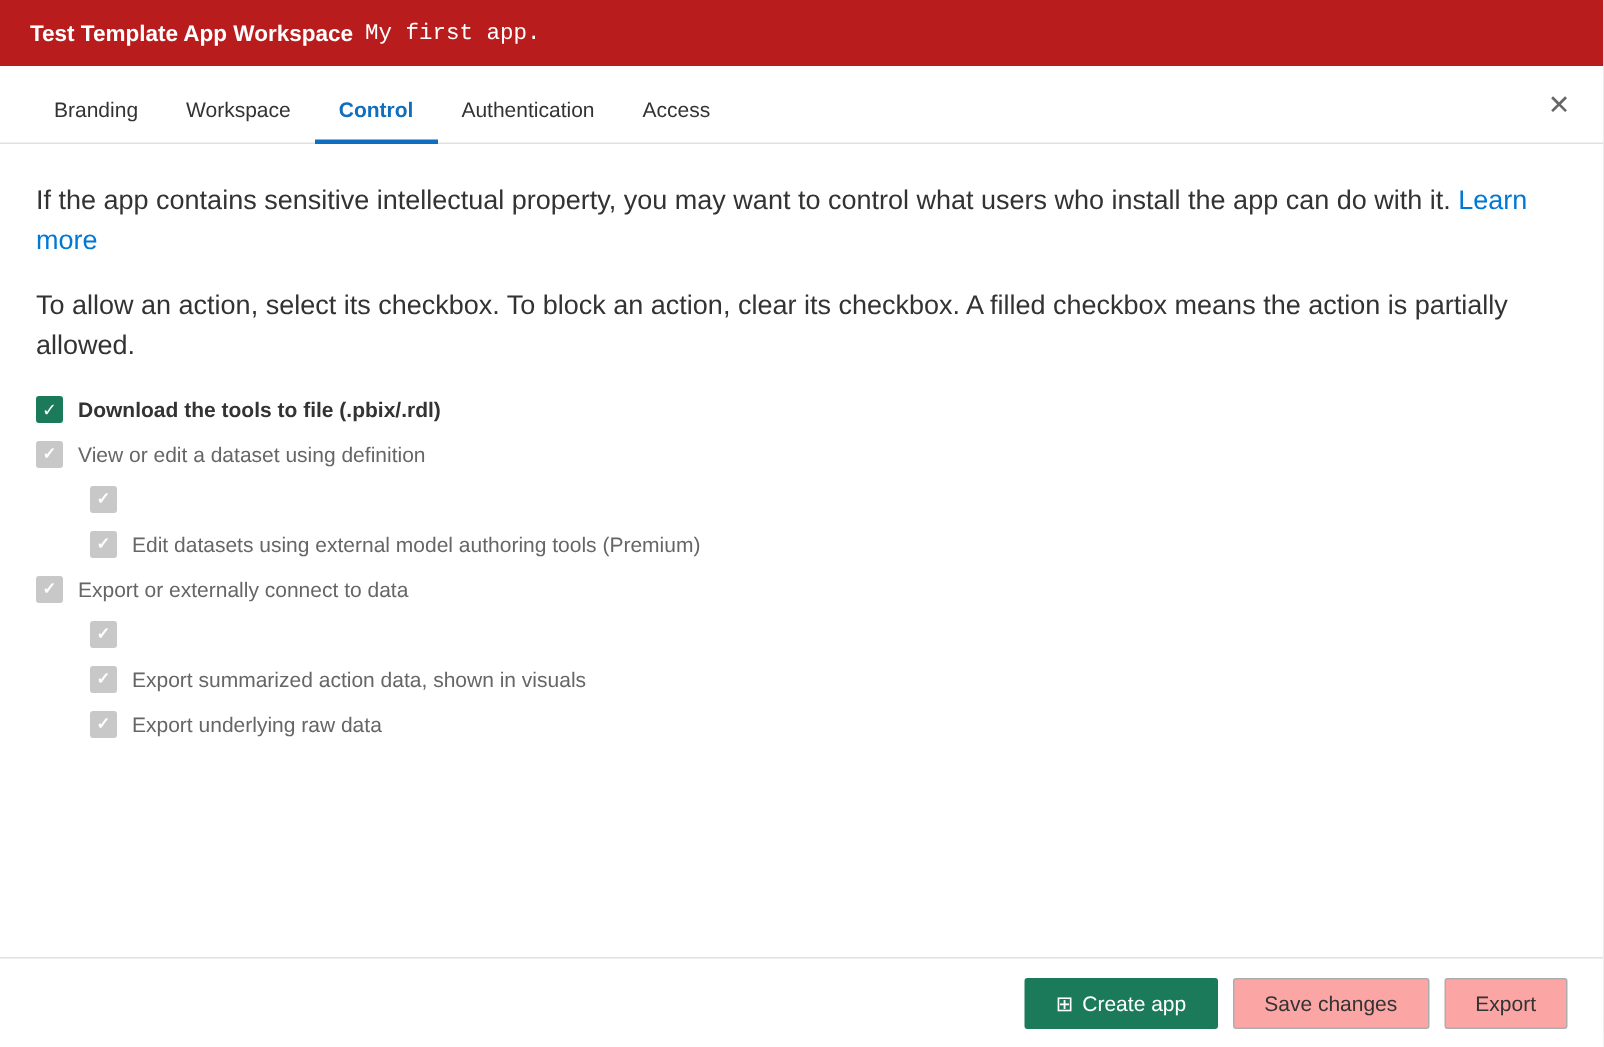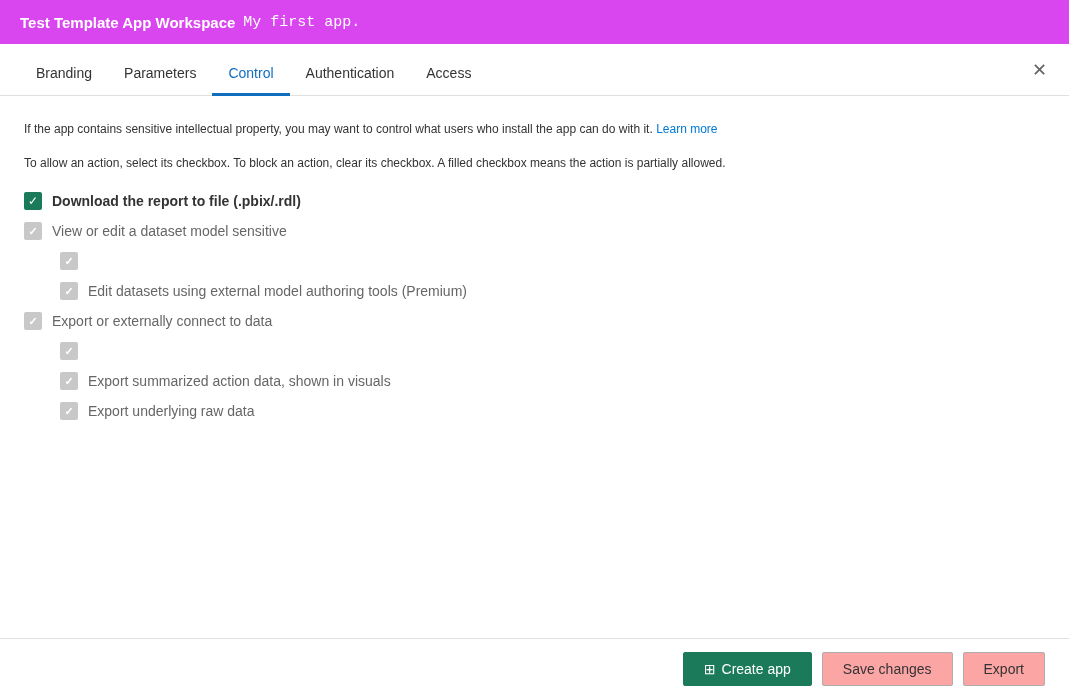--- a/index.html
+++ b/index.html
@@ -10,21 +10,21 @@
       height: 698px;
       background: #ffffff;
       display: flex;
       flex-direction: column;
       box-shadow: 0 2px 20px rgba(0,0,0,0.3);
       overflow: hidden;
     }
 
     
     .modal-header {
-      background: #d946ef;
+      background: #b91c1c;
       color: white;
       padding: 0 20px;
       height: 44px;
       display: flex;
       align-items: center;
       flex-shrink: 0;
     }
     .modal-header-title {
       font-size: 15px;
       font-weight: 600;
@@ -53,21 +53,21 @@
       color: #333;
       border-bottom: 3px solid transparent;
       margin-bottom: -1px;
       white-space: nowrap;
       user-select: none;
       text-align: center;
     }
     .tab-item.active {
       color: #106ebe;
       border-bottom: 3px solid #106ebe;
-      font-weight: 400;
+      font-weight: 700;
     }
     .close-btn {
       position: absolute;
       right: 16px;
       top: 50%;
       transform: translateY(-50%);
       cursor: pointer;
       font-size: 18px;
       color: #666;
       background: none;
@@ -78,21 +78,21 @@
 
     
     .modal-content {
       flex: 1;
       overflow-y: auto;
       padding: 24px 24px 20px;
     }
 
     .info-text {
       color: #333;
-      font-size: 12px;
+      font-size: 18px;
       line-height: 1.5;
       margin-bottom: 16px;
     }
     .info-text a {
       color: #0078d4;
       text-decoration: none;
     }
 
     
     .checkbox-section {
@@ -189,21 +189,21 @@
 
 <div class="modal">
 
   <div class="modal-header">
     <span class="modal-header-title">Test Template App Workspace</span>
     <span class="modal-header-subtitle">My first app.</span>
   </div>
 
   <div class="tabs-bar">
     <div class="tab-item">Branding</div>
-    <div class="tab-item">Parameters</div>
+    <div class="tab-item">Workspace</div>
     <div class="tab-item active">Control</div>
     <div class="tab-item">Authentication</div>
     <div class="tab-item">Access</div>
     <button class="close-btn">✕</button>
   </div>
 
   <div class="modal-content">
 
     <p class="info-text">
       <span>If the app contains sensitive intellectual property, you may want to control what users who install the app can do with it.</span>
@@ -211,28 +211,28 @@
     </p>
 
     <p class="info-text">To allow an action, select its checkbox. To block an action, clear its checkbox. A filled checkbox means the action is partially allowed.</p>
 
     <div class="checkbox-section">
 
       <div class="checkbox-row">
         <div class="checkbox-box checked-full">
           <span class="check-mark">✓</span>
         </div>
-        <span class="checkbox-label bold">Download the report to file (.pbix/.rdl)</span>
+        <span class="checkbox-label bold">Download the tools to file (.pbix/.rdl)</span>
       </div>
 
       <div class="checkbox-row">
         <div class="checkbox-box checked-partial">
           <span class="partial-mark">✓</span>
         </div>
-        <span class="checkbox-label muted">View or edit a dataset model sensitive</span>
+        <span class="checkbox-label muted">View or edit a dataset using definition</span>
       </div>
 
       <div class="checkbox-row indented">
         <div class="checkbox-box checked-partial">
           <span class="partial-mark">✓</span>
         </div>
       </div>
 
       <div class="checkbox-row indented">
         <div class="checkbox-box checked-partial">

